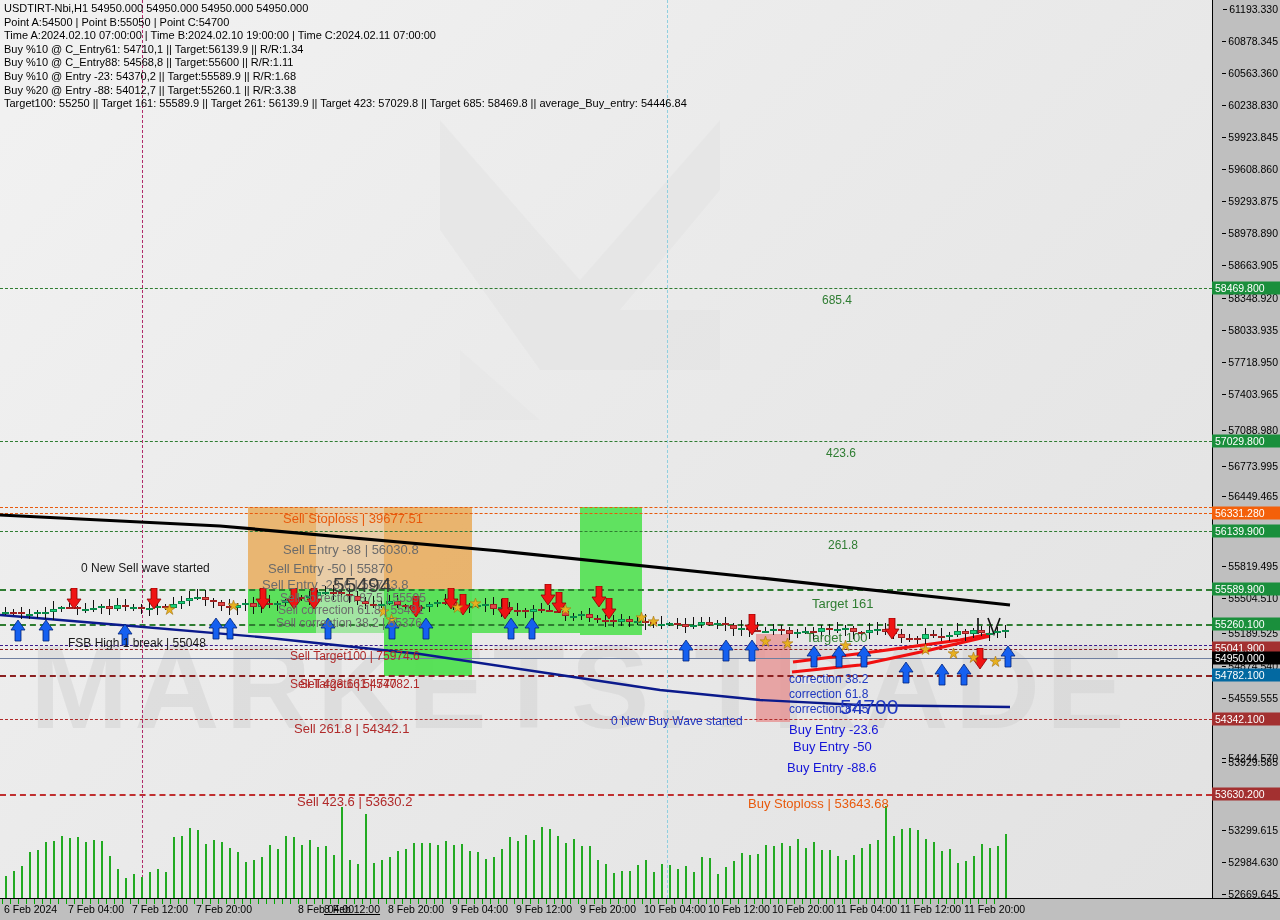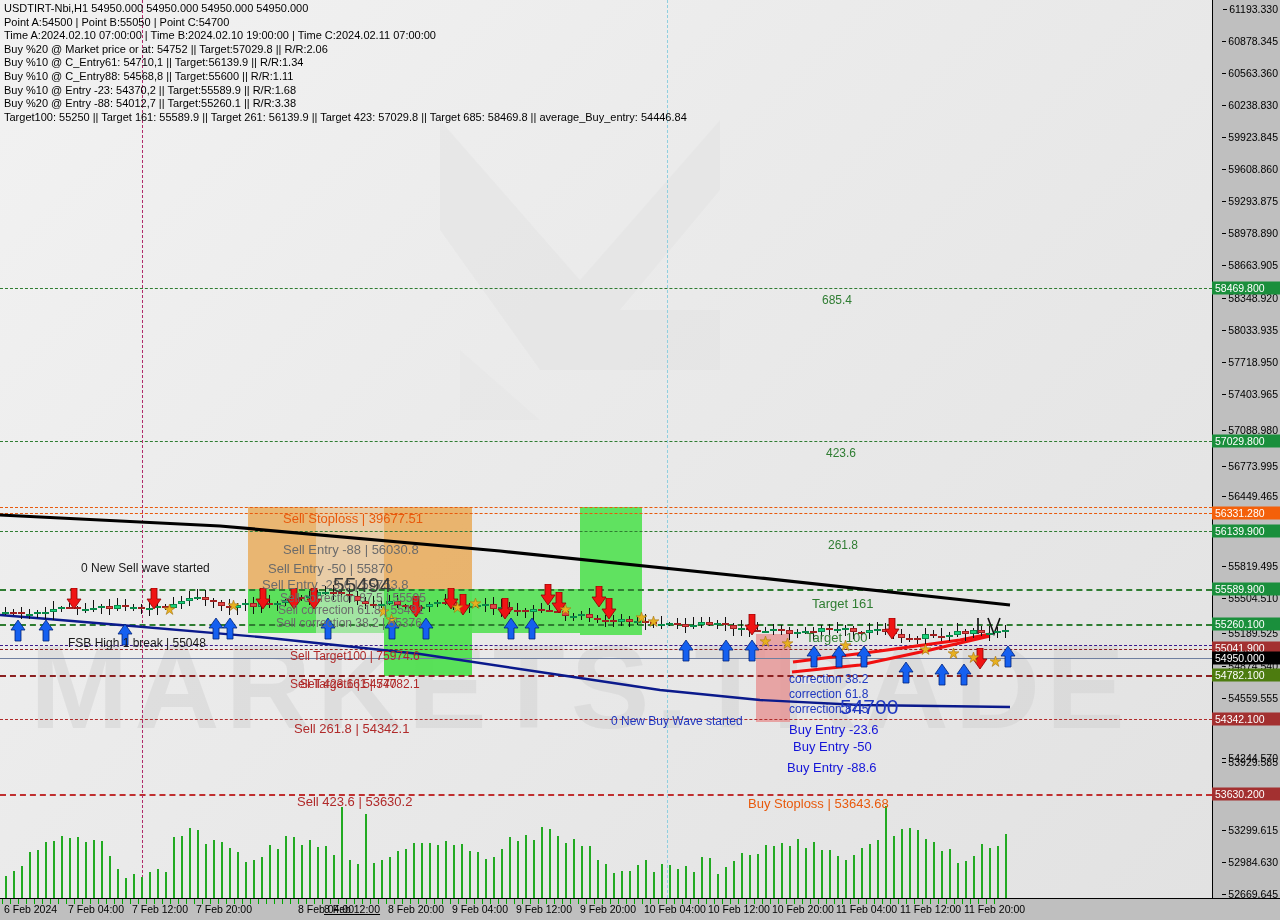--- a/index.html
+++ b/index.html
@@ -721,21 +721,20 @@
         <div class="lbl" style="left: 812px; top: 597px; color: rgb(47, 125, 50); font-size: 13px;">Target 161</div>
         <div class="lbl" style="left: 806px; top: 631px; color: rgb(47, 125, 50); font-size: 13px;">Target 100</div>
         <div class="lbl" style="left: 333px; top: 578px; color: rgb(58, 58, 58); font-size: 21px;">55494</div>
         <div class="lbl" style="left: 840px; top: 700px; color: rgb(32, 56, 192); font-size: 21px;">54700</div>
       </div>
 
     <div class="hdr" id="hdr">
         <div>USDTIRT-Nbi,H1  54950.000 54950.000 54950.000 54950.000</div>
         <div>Point A:54500 |  Point B:55050 |  Point C:54700</div>
         <div>Time A:2024.02.10 07:00:00 |  Time B:2024.02.10 19:00:00 |  Time C:2024.02.11 07:00:00</div>
-        <div>Buy %20 @ Market price or at: 54752 || Target:57029.8 || R/R:2.06</div>
         <div>Buy %10 @ C_Entry61: 54710,1 || Target:56139.9 || R/R:1.34</div>
         <div>Buy %10 @ C_Entry88: 54568,8 || Target:55600 || R/R:1.11</div>
         <div>Buy %10 @ Entry -23: 54370,2 || Target:55589.9 || R/R:1.68</div>
         <div>Buy %20 @ Entry -88: 54012,7 || Target:55260.1 || R/R:3.38</div>
         <div>Target100: 55250 || Target 161: 55589.9 || Target 261: 56139.9 || Target 423: 57029.8 || Target 685: 58469.8 || average_Buy_entry: 54446.84</div>
       </div>
   </div>
 
   <div class="pricepane">
     <div id="pticks">
@@ -768,21 +767,21 @@
       </div>
     <div id="pbadges">
         <div class="pbadge" style="top: 288px; background: rgb(26, 143, 60);">58469.800</div>
         <div class="pbadge" style="top: 441px; background: rgb(26, 143, 60);">57029.800</div>
         <div class="pbadge" style="top: 513px; background: rgb(244, 96, 10);">56331.280</div>
         <div class="pbadge" style="top: 531px; background: rgb(26, 143, 60);">56139.900</div>
         <div class="pbadge" style="top: 589px; background: rgb(26, 143, 60);">55589.900</div>
         <div class="pbadge" style="top: 624px; background: rgb(26, 143, 60);">55260.100</div>
         <div class="pbadge" style="top: 648px; background: rgb(163, 48, 48);">55041.900</div>
         <div class="pbadge" style="top: 658px; background: rgb(0, 0, 0);">54950.000</div>
-        <div class="pbadge" style="top: 675px; background: #4d7c0f; margin-left: 22px;">54782.100</div>
+        <div class="pbadge" style="top: 675px; background: #0369a1; margin-left: 22px;">54782.100</div>
         <div class="pbadge" style="top: 719px; background: rgb(163, 48, 48);">54342.100</div>
         <div class="pbadge" style="top: 794px; background: rgb(163, 48, 48);">53630.200</div>
       </div>
   </div>
 
   <div class="timepane">
     <div id="tticks">
         <div class="ttick" style="left: 4px;">6 Feb 2024</div>
         <div class="ttick" style="left: 68px;">7 Feb 04:00</div>
         <div class="ttick" style="left: 132px;">7 Feb 12:00</div>

